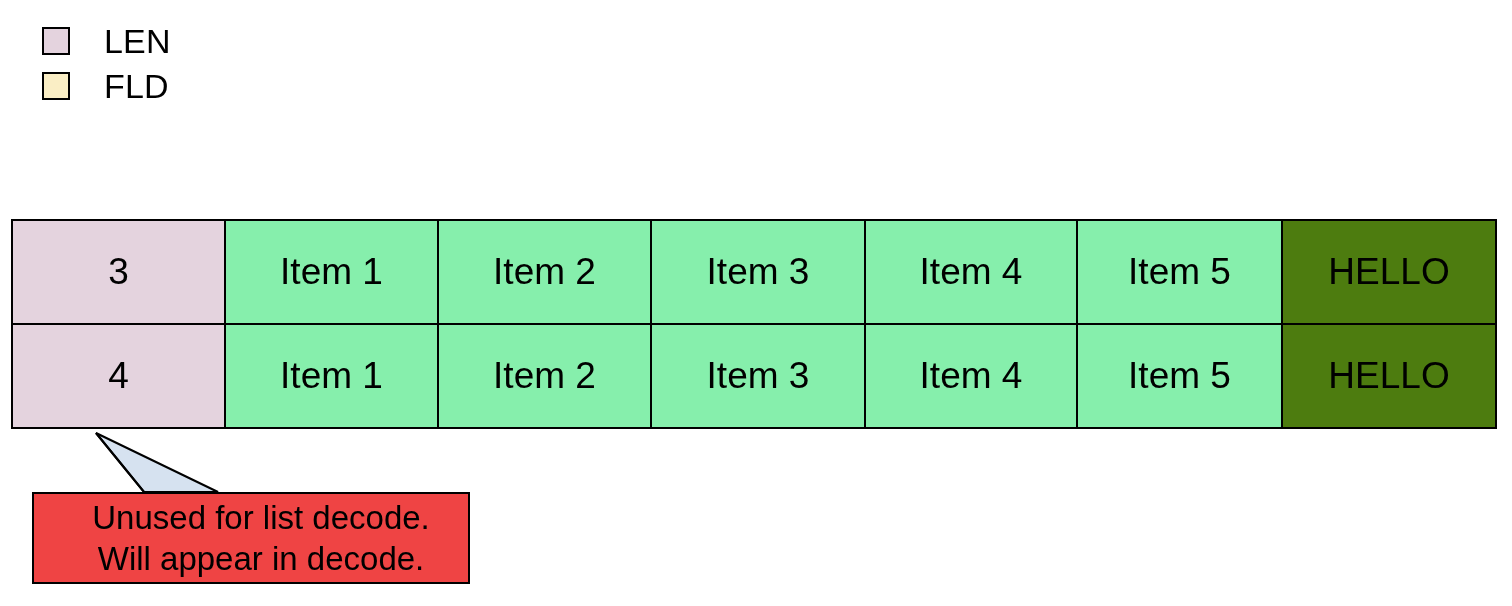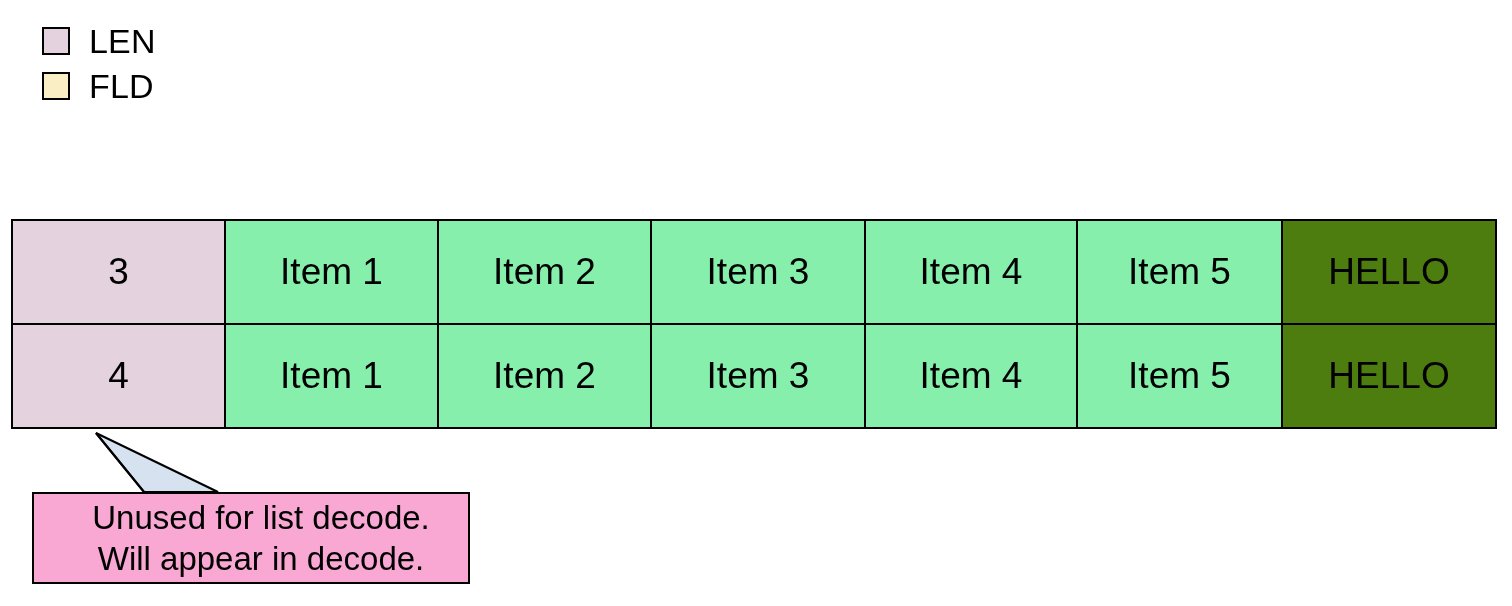--- a/index.html
+++ b/index.html
@@ -30,21 +30,21 @@
     height: 45px;
   }
   .legend-swatch {
     width: 28px;
     height: 28px;
     border: 2px solid #000000;
     box-sizing: border-box;
     flex: 0 0 auto;
   }
   .legend-label {
-    margin-left: 19px;
+    margin-left: 34px;
     font-size: 34px;
     line-height: 34px;
     letter-spacing: 0.2px;
     white-space: nowrap;
   }
 
   
   #packet-table {
     position: absolute;
     left: 11px;
@@ -81,21 +81,21 @@
     width: 520px;
     height: 175px;
     overflow: visible;
   }
   #callout-box {
     position: absolute;
     left: 32px;
     top: 67px;
     width: 438px;
     height: 92px;
-    background: #f9a8d4;
+    background: #ef4444;
     border: 2px solid #000000;
     box-sizing: border-box;
     display: flex;
     flex-direction: column;
     align-items: center;
     justify-content: center;
     padding-left: 20px;
   }
   .callout-line {
     font-size: 33px;

